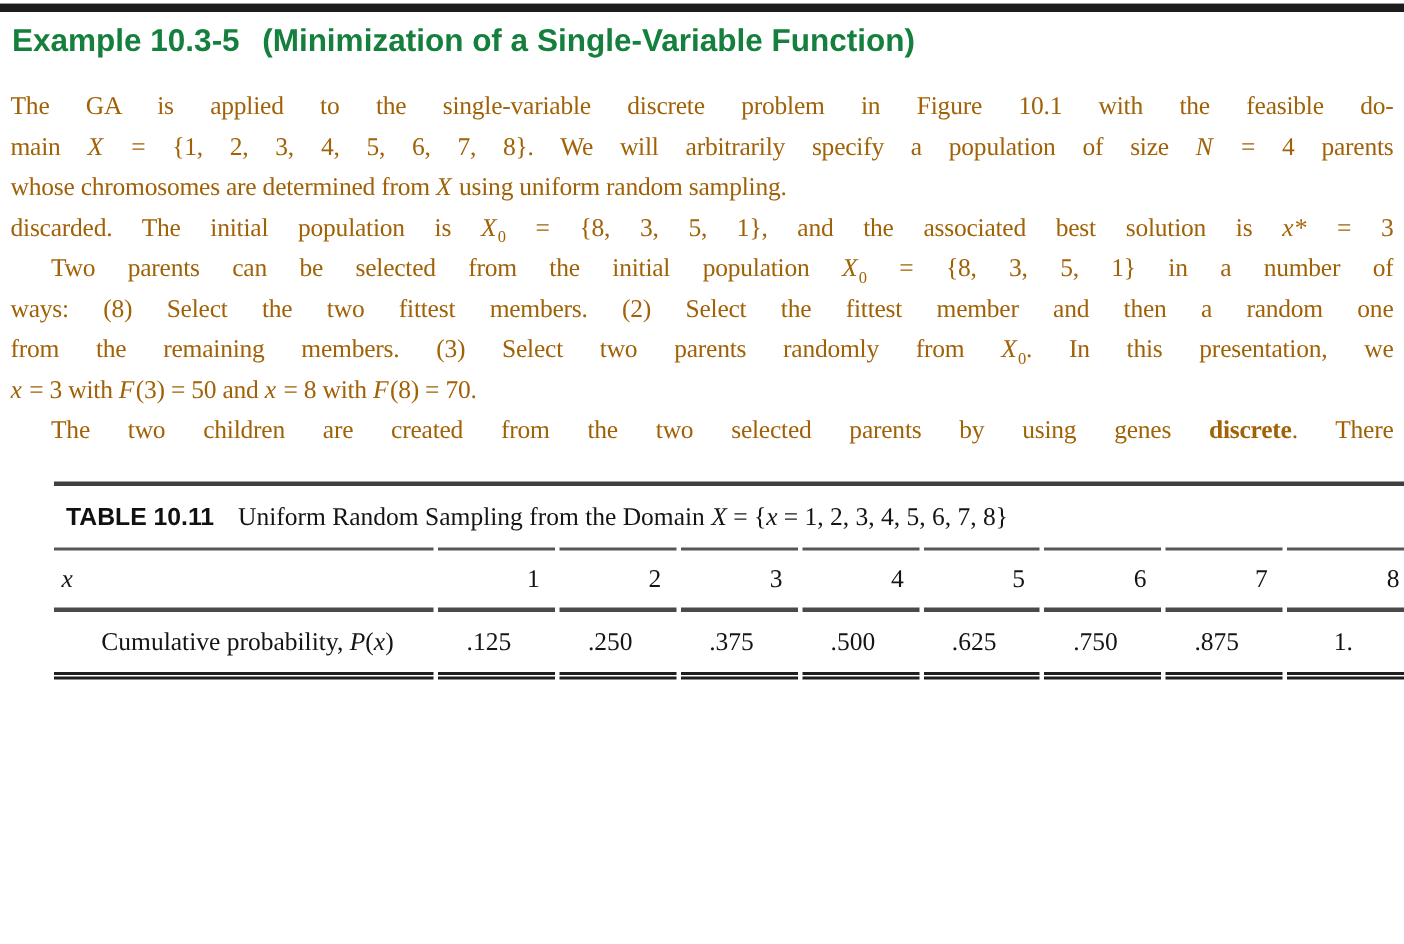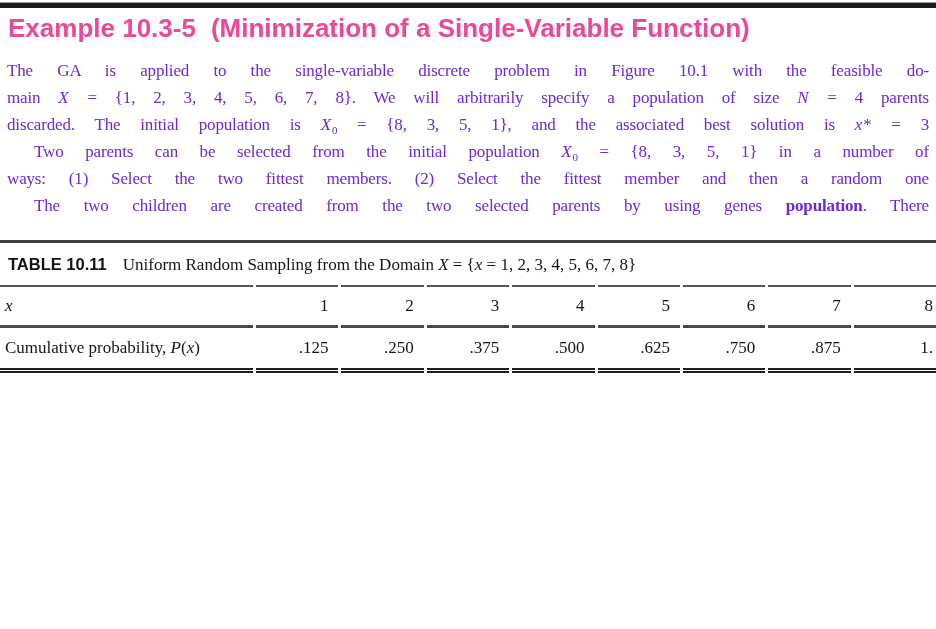--- a/index.html
+++ b/index.html
@@ -17,50 +17,50 @@
     margin-top: 2px;
     height: 6px;
     background: linear-gradient(#9a9a9a 0 1px, #1c1c1c 1px 100%);
   }
 
   
   .title-row {
     margin: 6px 8px 0 8px;
     font-family: "Liberation Sans", sans-serif;
     font-weight: bold;
-    font-size: 26px;
+    font-size: 21px;
     line-height: 28px;
-    color: #ec4899;
+    color: #15803d;
     white-space: nowrap;
   }
   .title-row .paren { margin-left: 15px; }
 
   
   .body-text {
     margin: 15px 4px 0 7px;
     width: 922px;
     font-size: 17px;
     line-height: 27px;
     letter-spacing: -0.15px;
-    color: #6d28d9;
+    color: #a16207;
   }
   .line {
     text-align: justify;
     text-align-last: justify;
     white-space: normal;
     height: 27px;
     overflow: hidden;
   }
   .line.last { text-align-last: left; }
   .line.indent { padding-left: 27px; }
   .line i { padding-right: 1px; }
   sub { font-size: 11px; line-height: 0; }
 
   
-  .table-block { margin-top: 21px; }
+  .table-block { margin-top: 21px; padding-left: 36px; }
   .caption-bar {
     border-top: 3px solid #3f3f3f;
     padding: 9px 0 8px 8px;
     font-size: 17px;
     line-height: 24px;
     white-space: nowrap;
   }
   .caption-label {
     font-family: "Liberation Sans", sans-serif;
     font-weight: bold;
@@ -80,50 +80,54 @@
   tr.header-row td {
     border-top: 2px solid #565656;
     border-bottom: 3px solid #4a4a4a;
     padding: 9px 0 9px 0;
     height: 42px;
   }
   tr.data-row td {
     border-bottom: 5px double #1f1f1f;
     padding: 9px 0 10px 0;
     height: 45px;
+    text-align: center;
   }
   td.label-cell { padding-left: 5px !important; text-align: left; }
   td.num-cell { text-align: right; padding-right: 10px !important; }
   td.num-cell:last-child { padding-right: 3px !important; }
 </style>
 </head>
 <body>
 
 <div class="page">
 
   <div class="top-rule"></div>
 
   <div class="title-row">
     <span>Example 10.3-5</span><span class="paren">(Minimization of a Single-Variable Function)</span>
   </div>
 
   <div class="body-text">
       <div class="para">
         <div class="line">The GA is applied to the single-variable discrete problem in Figure 10.1 with the feasible do-</div>
         <div class="line">main <i>X</i> = {1, 2, 3, 4, 5, 6, 7, 8}. We will arbitrarily specify a population of size <i>N</i> = 4 parents</div>
+        <div class="line last">whose chromosomes are determined from <i>X</i> using uniform random sampling.</div>
       </div>
       <div class="para">
         <div class="line">discarded. The initial population is <i>X</i><sub>0</sub> = {8, 3, 5, 1}, and the associated best solution is <i>x</i>* = 3</div>
       </div>
       <div class="para">
         <div class="line indent">Two parents can be selected from the initial population <i>X</i><sub>0</sub> = {8, 3, 5, 1} in a number of</div>
-        <div class="line">ways: (1) Select the two fittest members. (2) Select the fittest member and then a random one</div>
+        <div class="line">ways: (8) Select the two fittest members. (2) Select the fittest member and then a random one</div>
+        <div class="line">from the remaining members. (3) Select two parents randomly from <i>X</i><sub>0</sub>. In this presentation, we</div>
+        <div class="line last"><i>x</i> = 3 with <i>F</i>(3) = 50 and <i>x</i> = 8 with <i>F</i>(8) = 70.</div>
       </div>
       <div class="para">
-        <div class="line indent">The two children are created from the two selected parents by using genes <b>population</b>. There</div>
+        <div class="line indent">The two children are created from the two selected parents by using genes <b>discrete</b>. There</div>
       </div>
     </div>
 
   <div class="table-block">
     <div class="caption-bar">
       <span class="caption-label">TABLE 10.11</span><span>Uniform Random Sampling from the Domain <i>X</i> = {<i>x</i> = 1, 2, 3, 4, 5, 6, 7, 8}</span>
     </div>
     <table class="data-table">
       <colgroup>
         <col style="width:253px">

